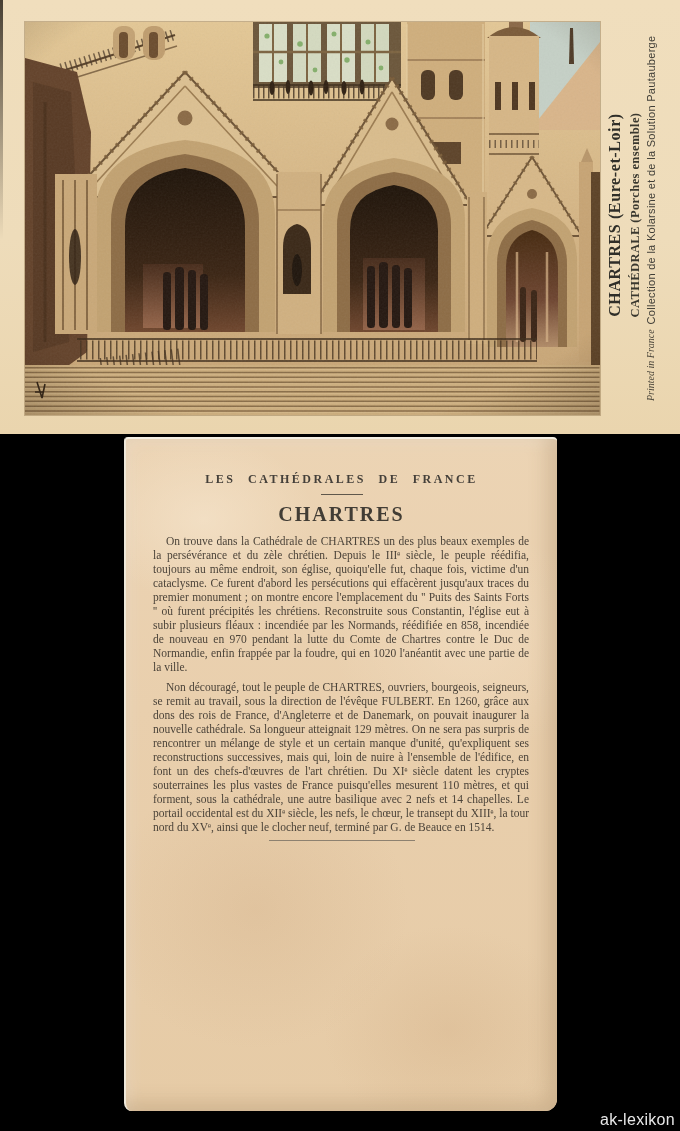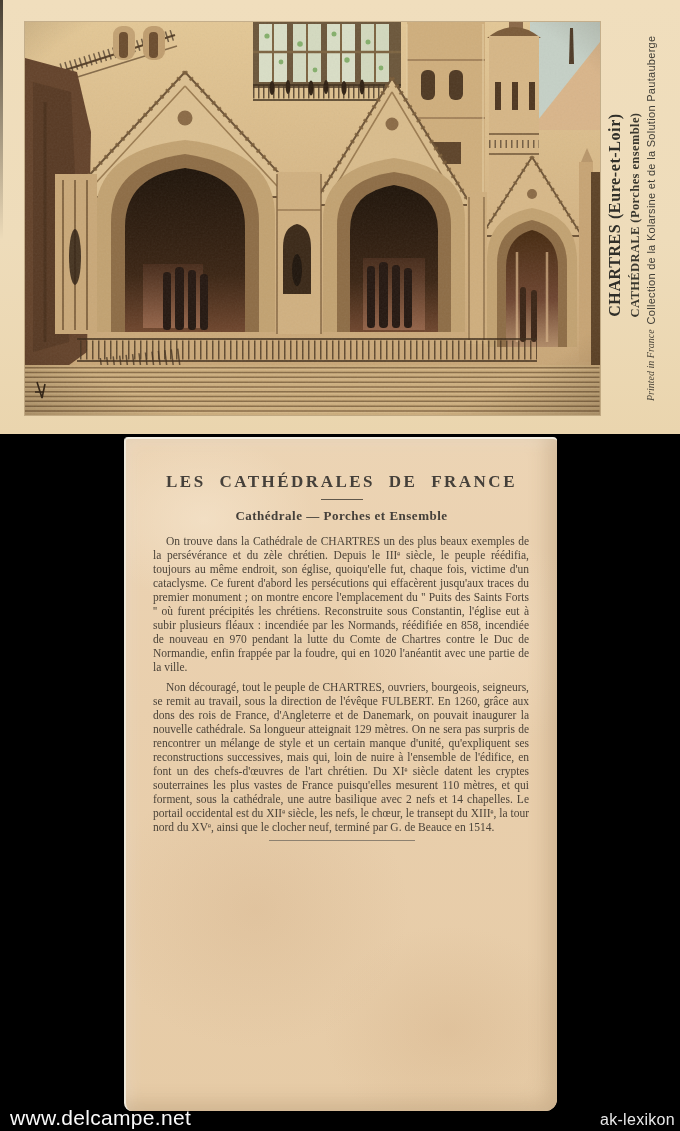--- a/index.html
+++ b/index.html
@@ -33,21 +33,21 @@
     background-image:
       radial-gradient(ellipse 160px 120px at 18% 12%,rgba(255,245,228,.35),rgba(255,245,228,0) 70%),
       radial-gradient(ellipse 200px 160px at 80% 30%,rgba(255,240,220,.25),rgba(255,240,220,0) 70%),
       radial-gradient(ellipse 220px 200px at 30% 70%,rgba(190,150,108,.18),rgba(190,150,108,0) 70%),
       radial-gradient(ellipse 180px 150px at 75% 88%,rgba(198,158,115,.22),rgba(198,158,115,0) 70%),
       linear-gradient(180deg,#ecd4b4 0%,#e9cfad 40%,#e6cba6 100%);
     border-top:2px solid #f4efe3;border-left:2px solid #eee8da;
     border-radius:4px 4px 12px 8px;
     box-shadow:inset -9px -7px 20px rgba(120,85,50,.22),inset 5px 5px 14px rgba(255,255,255,.20);
     color:#4b4339;}
-  .series{margin:33px 10px 0;text-align:center;font-weight:bold;font-size:17px;
+  .series{margin:33px 10px 0;text-align:center;font-weight:bold;font-size:12px;
     letter-spacing:2.5px;word-spacing:7px;color:#45403a;}
   .rule-sm{width:42px;height:1px;background:#5f574b;margin:7px auto 8px;}
   .city{margin:0 0 8px;text-align:center;font-weight:bold;font-size:20px;
     letter-spacing:2px;word-spacing:4px;color:#423d35;}
   .subtitle{margin:0 0 10px;text-align:center;font-weight:bold;font-size:13px;
     letter-spacing:.5px;color:#45403a;}
   .bodytext{margin:0 28px 0 27px;font-size:11.5px;line-height:14px;
     text-align:justify;color:#4b4339;}
   .bodytext p{margin:0 0 6px;text-indent:13px;}
   .rule-end{width:146px;height:1px;background:#8d8170;margin:4px auto 0;}
@@ -237,23 +237,22 @@
 
     <div class="vtext v-title1">CHARTRES (Eure-et-Loir)</div>
     <div class="vtext v-title2">CATHÉDRALE (Porches ensemble)</div>
     <div class="vtext v-collection">Collection de la Kolarsine et de la Solution Pautauberge</div>
     <div class="vtext v-printed">Printed in France</div>
   </section>
 
   <section class="card-back">
     <div class="series">LES CATHÉDRALES DE FRANCE</div>
     <div class="rule-sm"></div>
-    <div class="subtitle">Cathédrale — Porches et Ensemble</div>
+    <div class="city">CHARTRES</div>
     <div class="bodytext">
       <p>On trouve dans la Cathédrale de CHARTRES un des plus beaux exemples de la persévérance et du zèle chrétien. Depuis le IIIᵉ siècle, le peuple réédifia, toujours au même endroit, son église, quoiqu'elle fut, chaque fois, victime d'un cataclysme. Ce furent d'abord les persécutions qui effacèrent jusqu'aux traces du premier monument ; on montre encore l'emplacement du '' Puits des Saints Forts '' où furent précipités les chrétiens. Reconstruite sous Constantin, l'église eut à subir plusieurs fléaux : incendiée par les Normands, réédifiée en 858, incendiée de nouveau en 970 pendant la lutte du Comte de Chartres contre le Duc de Normandie, enfin frappée par la foudre, qui en 1020 l'anéantit avec une partie de la ville.</p>
       <p>Non découragé, tout le peuple de CHARTRES, ouvriers, bourgeois, seigneurs, se remit au travail, sous la direction de l'évêque FULBERT. En 1260, grâce aux dons des rois de France, d'Angleterre et de Danemark, on pouvait inaugurer la nouvelle cathédrale. Sa longueur atteignait 129 mètres. On ne sera pas surpris de rencontrer un mélange de style et un certain manque d'unité, qu'expliquent ses reconstructions successives, mais qui, loin de nuire à l'ensemble de l'édifice, en font un des chefs-d'œuvres de l'art chrétien. Du XIᵉ siècle datent les cryptes souterraines les plus vastes de France puisqu'elles mesurent 110 mètres, et qui forment, sous la cathédrale, une autre basilique avec 2 nefs et 14 chapelles. Le portail occidental est du XIIᵉ siècle, les nefs, le chœur, le transept du XIIIᵉ, la tour nord du XVᵉ, ainsi que le clocher neuf, terminé par G. de Beauce en 1514.</p>
     </div>
     <div class="rule-end"></div>
   </section>
 
-  <div class="wm wm-left">www.delcampe.net</div>
   <div class="wm wm-right">ak-lexikon</div>
 </div>
 
 </body></html>

